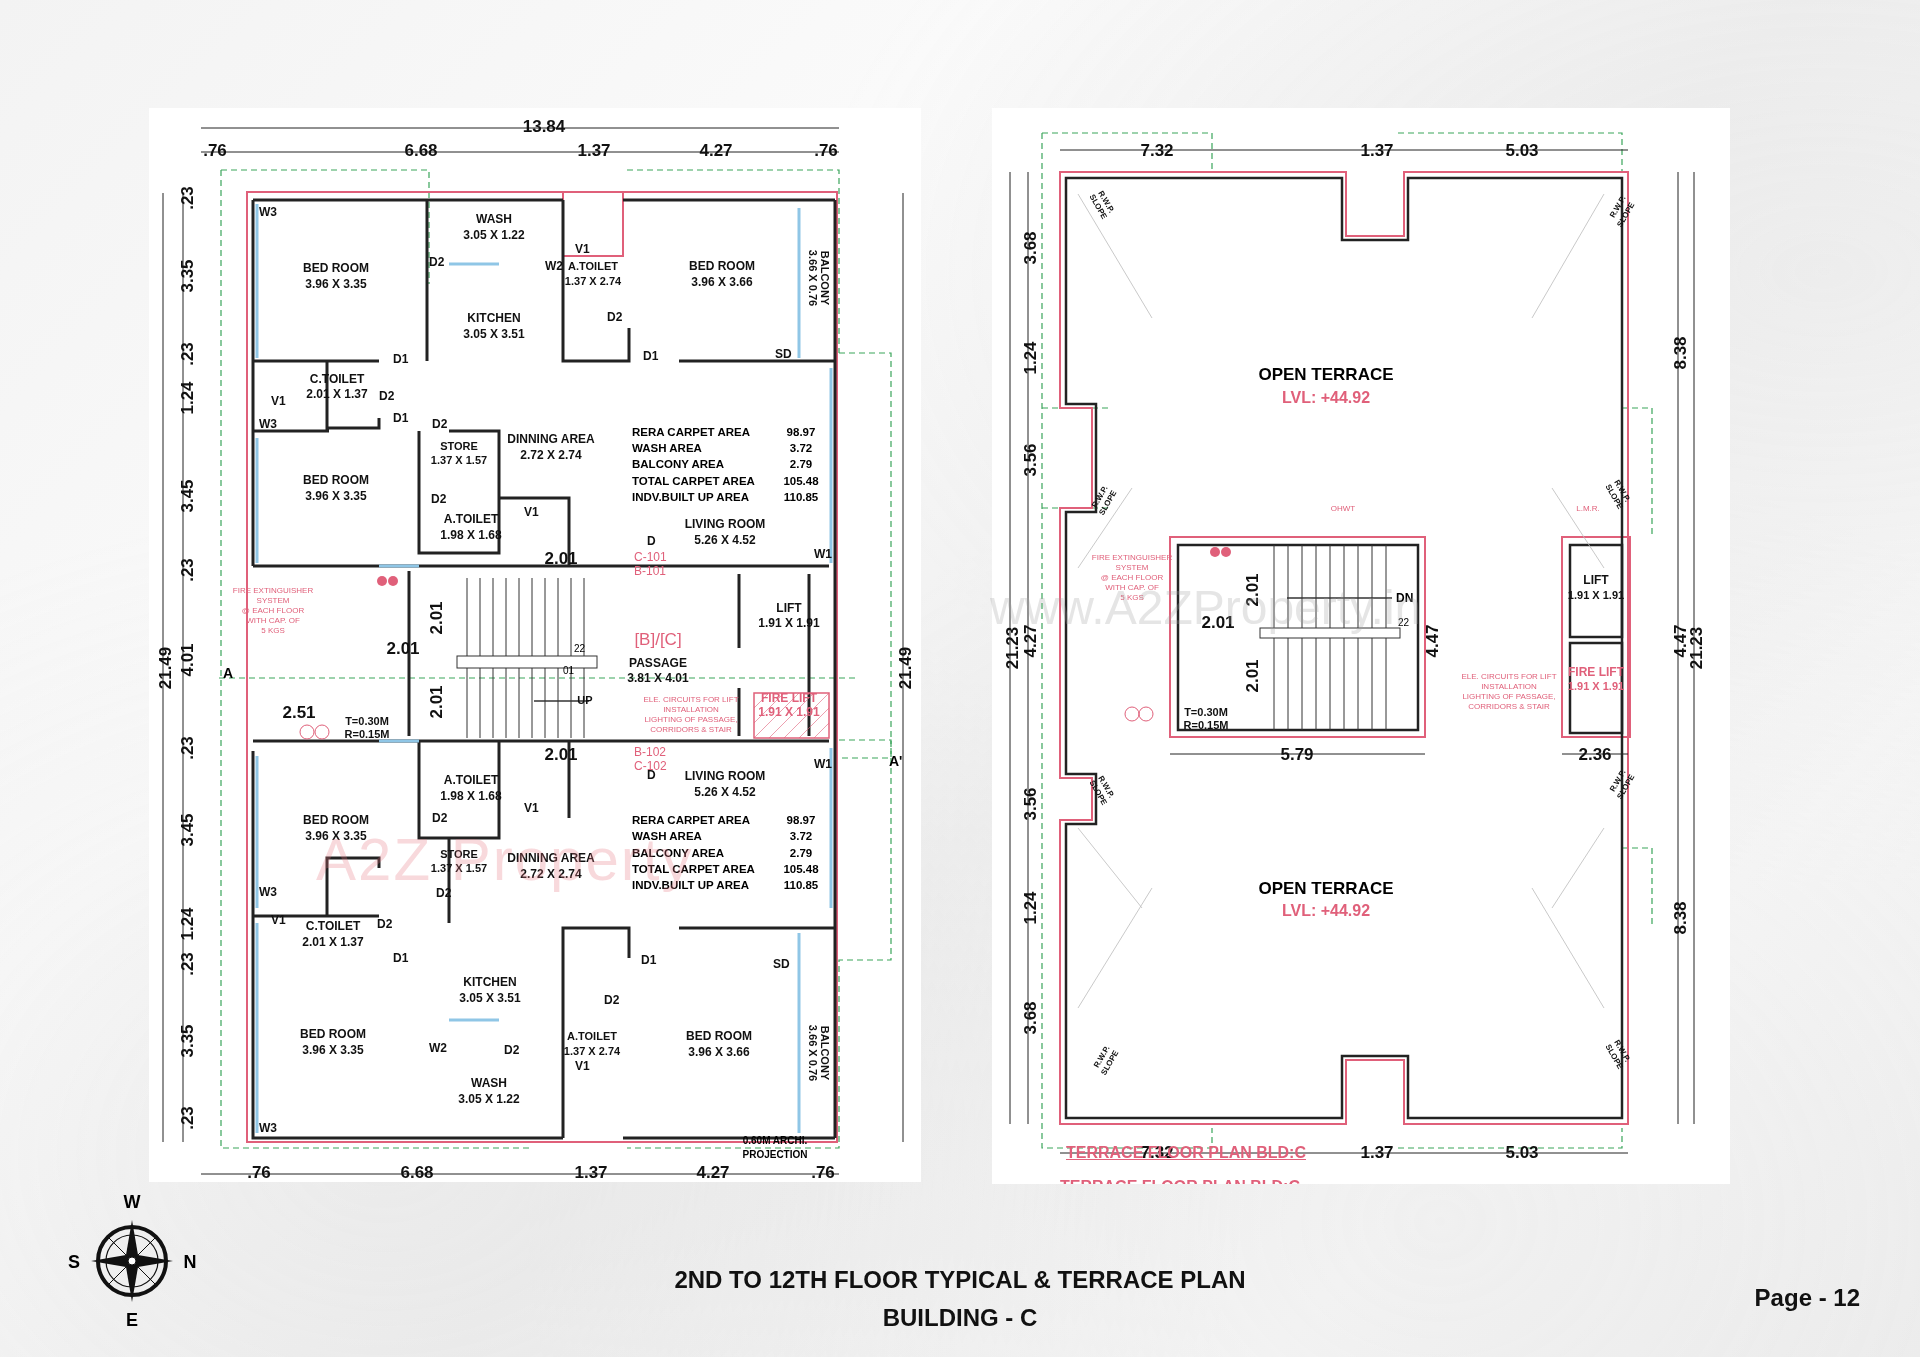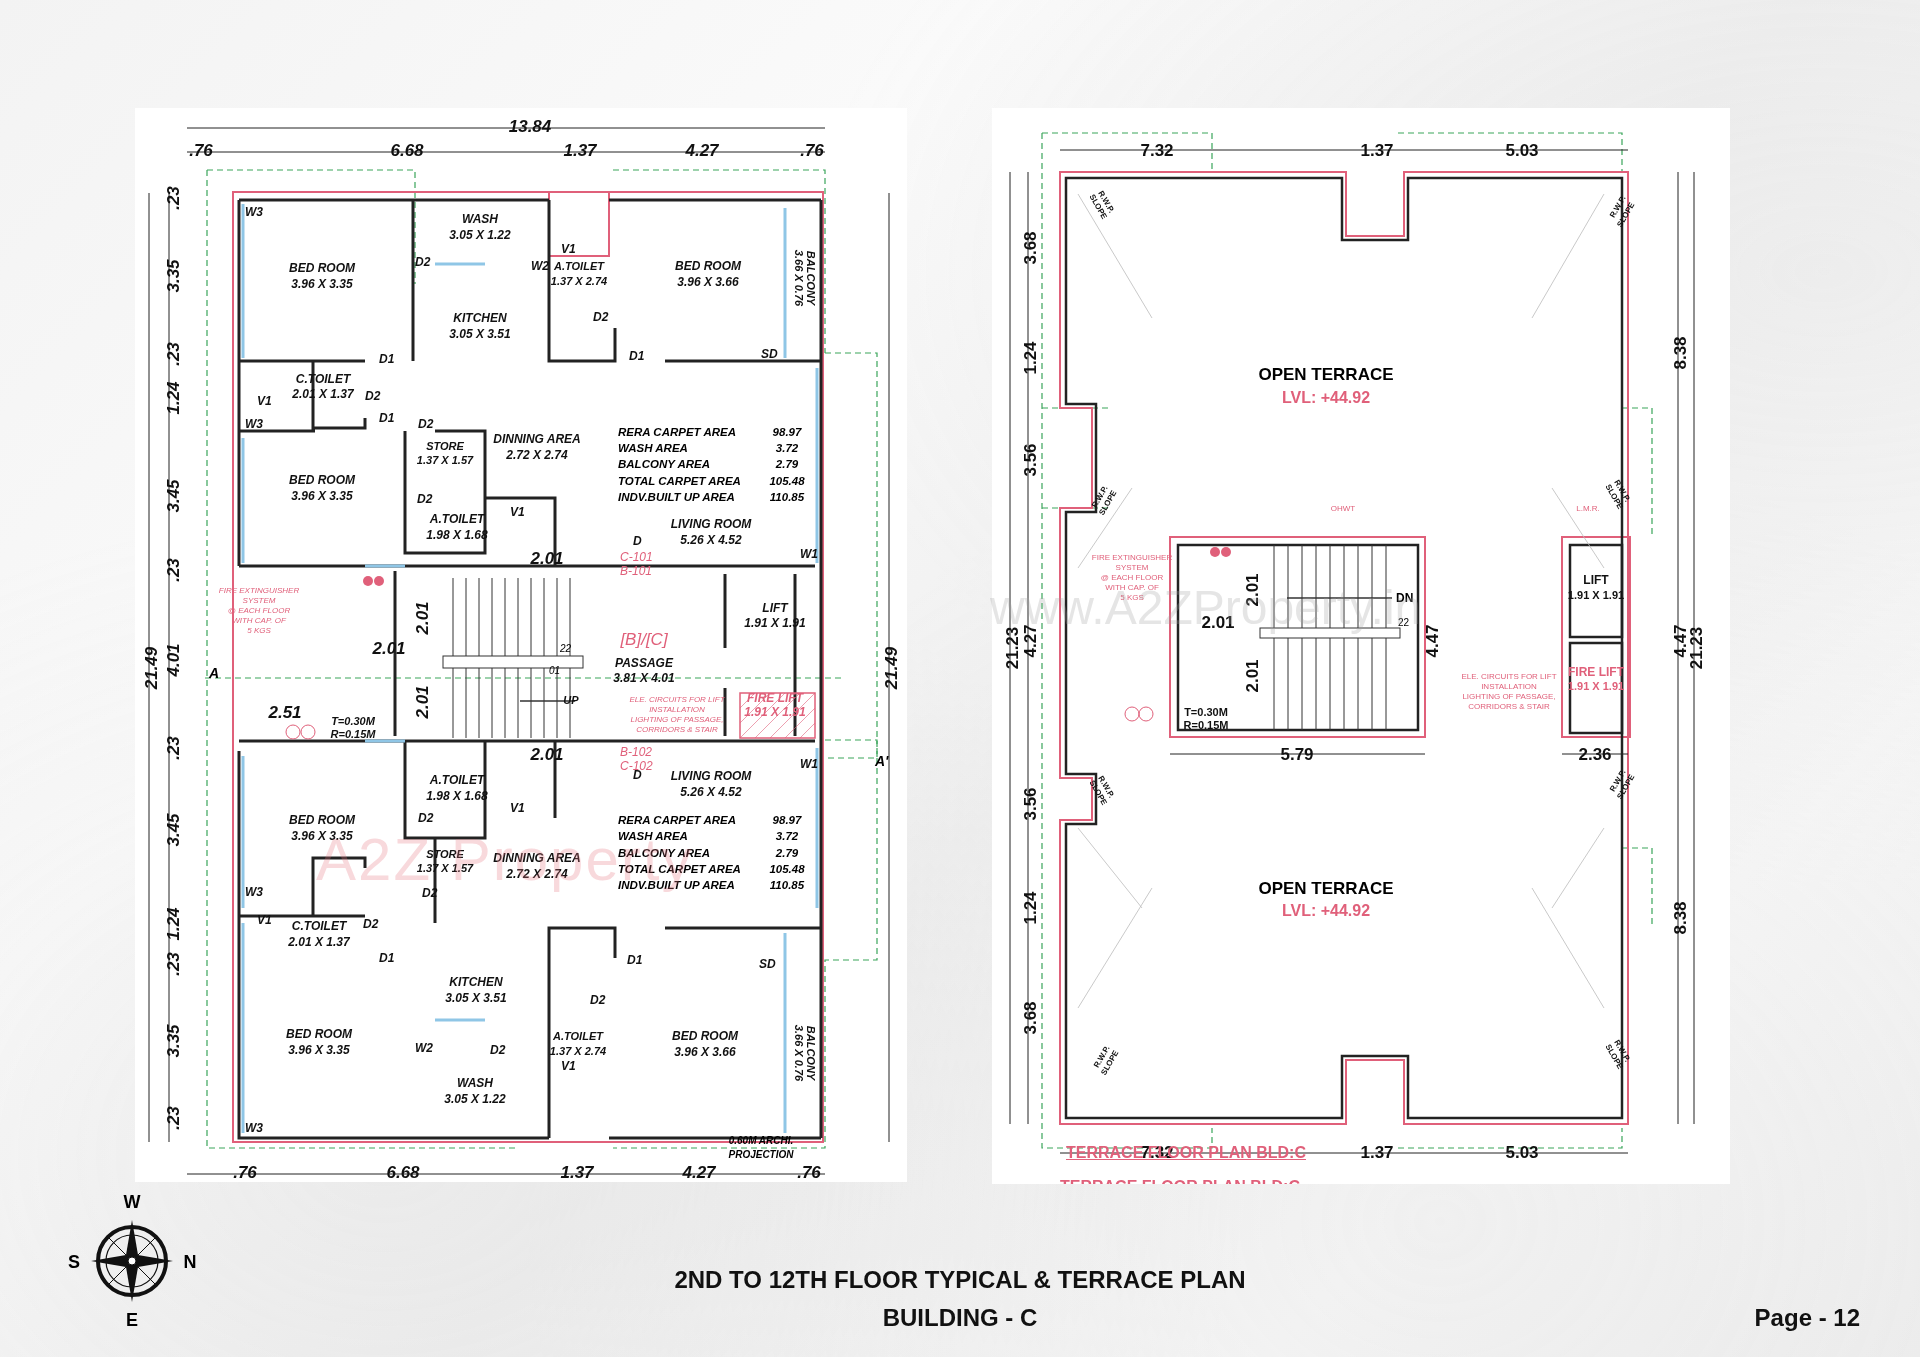--- a/index.html
+++ b/index.html
@@ -5,31 +5,31 @@
   html,body{margin:0;padding:0;}
   body{width:1920px;height:1357px;position:relative;overflow:hidden;
     background:linear-gradient(135deg,#f3f3f3 0%,#fafafa 30%,#efefef 55%,#f7f7f7 80%,#eeeeee 100%);
     font-family:"Liberation Sans",sans-serif;}
   .marble{position:absolute;inset:0;pointer-events:none;opacity:.5;
     background:
       radial-gradient(ellipse at 20% 85%, rgba(200,200,200,.35), transparent 40%),
       radial-gradient(ellipse at 75% 90%, rgba(210,210,210,.35), transparent 45%),
       radial-gradient(ellipse at 95% 20%, rgba(215,215,215,.35), transparent 40%);}
   .panel{position:absolute;background:#fff;}
-  #left-panel{left:135px;top:108px;width:772px;height:1074px;font-style:italic;}
+  #left-panel{left:149px;top:108px;width:772px;height:1074px;}
   #right-panel{left:992px;top:108px;width:738px;height:1076px;}
   svg text{font-family:"Liberation Sans",sans-serif;}
   .lbl{font-weight:bold;font-size:12px;fill:#111;text-anchor:middle;}
   .dim{font-weight:bold;font-size:17px;fill:#111;text-anchor:middle;}
   .small{font-size:8px;fill:#e0607a;text-anchor:middle;}
   .pink{fill:#e0607a;}
   .footer-title{position:absolute;left:0;width:1920px;text-align:center;font-weight:bold;color:#111;}
   #title1{top:1304px;font-size:24px;}
   #title2{top:1266px;font-size:24px;}
-  #page-num{position:absolute;right:60px;top:1284px;font-size:24px;font-weight:bold;color:#111;margin-top:20px;}
+  #page-num{position:absolute;right:60px;top:1284px;font-size:24px;font-weight:bold;color:#111;}
   #compass{position:absolute;left:62px;top:1188px;width:140px;height:140px;}
   .watermark{position:absolute;font-weight:normal;pointer-events:none;}
 </style>
 </head>
 <body>
 
 <div class="marble"></div>
 
 <div id="left-panel" class="panel">
 <svg width="772" height="1074" viewBox="0 0 772 1074">

